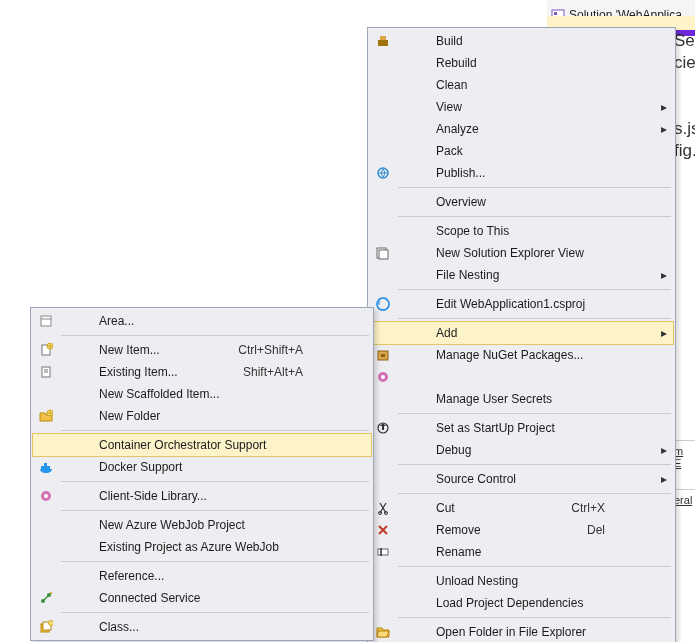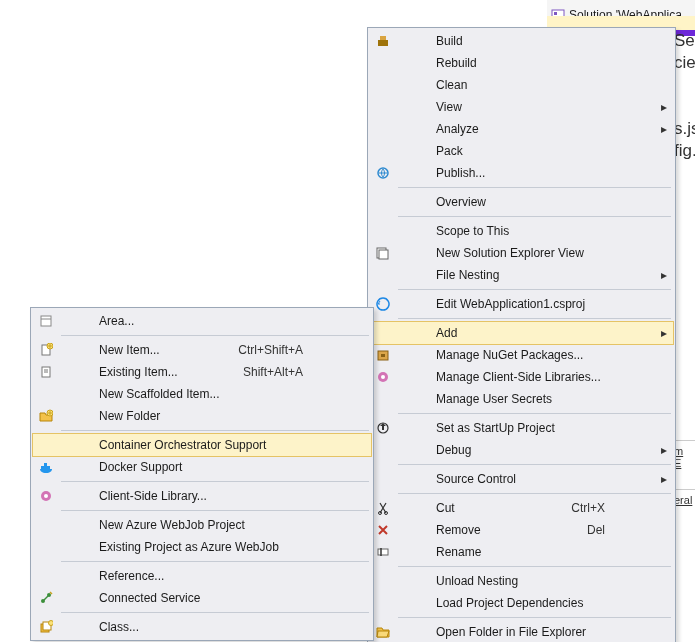--- a/index.html
+++ b/index.html
@@ -280,21 +280,20 @@
         <span class="short-cell"></span>
         <span class="arrow-cell"></span>
       </div>
       <div class="item">
         <span class="icon-cell">
           <svg width="14" height="14">
             <circle cx="7" cy="7" r="5" fill="#d373b5"></circle>
             <circle cx="7" cy="7" r="2" fill="#fff"></circle>
           </svg>
         </span>
-        <span class="label-cell">Manage Client-Side Libraries...</span>
         <span class="short-cell"></span>
         <span class="arrow-cell"></span>
       </div>
       <div class="item">
         <span class="icon-cell"></span>
         <span class="label-cell">Manage User Secrets</span>
         <span class="short-cell"></span>
         <span class="arrow-cell"></span>
       </div>
       <div class="sep"></div>

